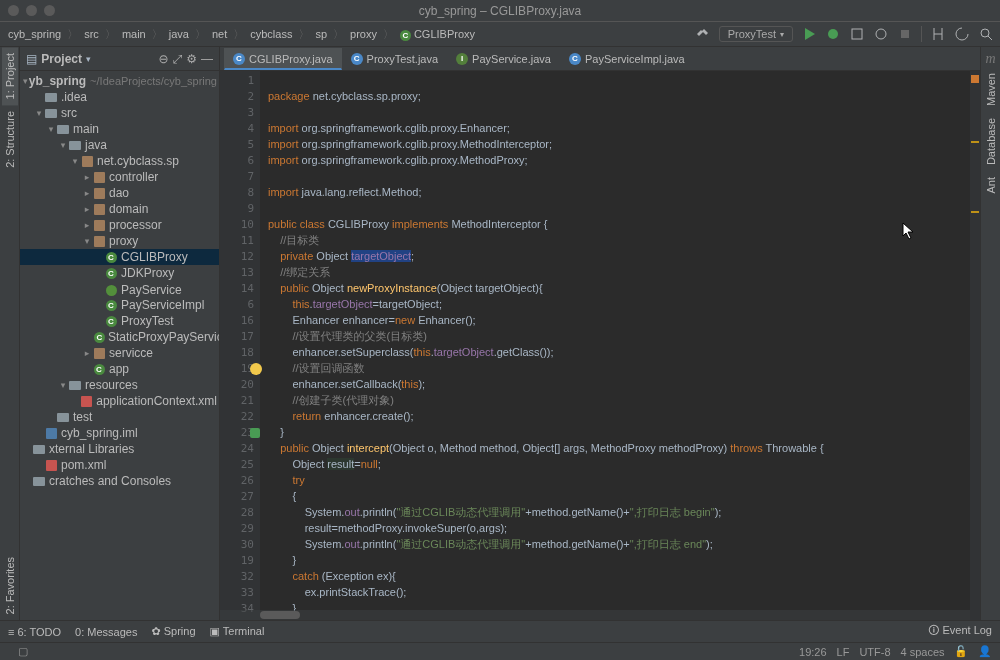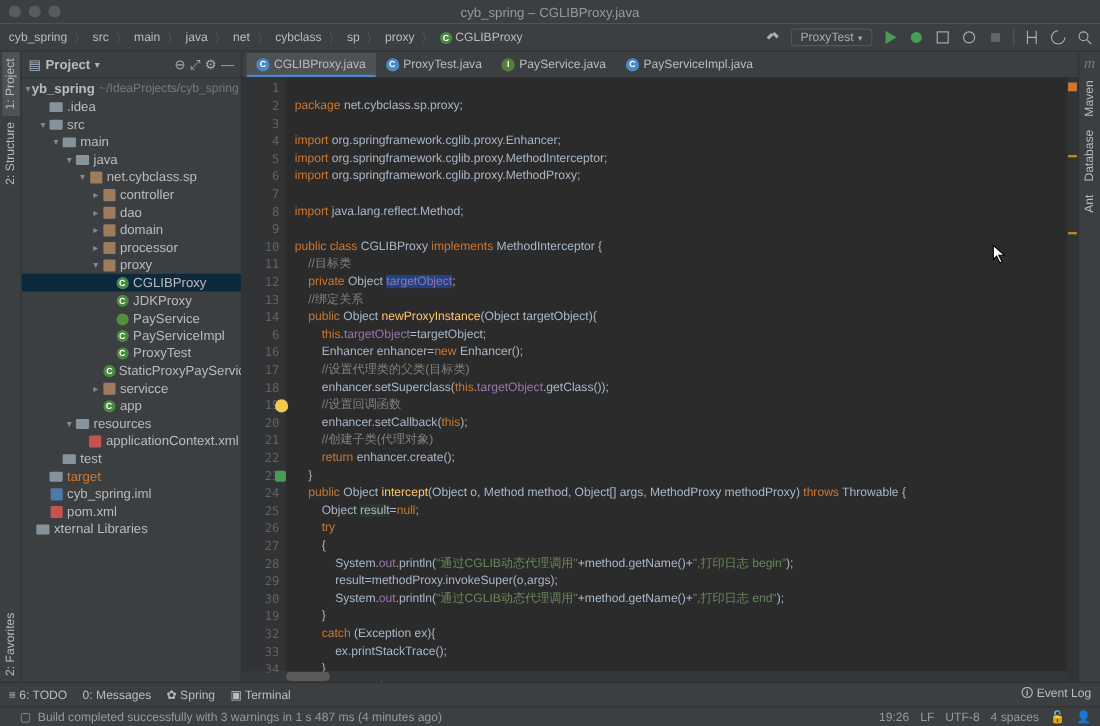--- a/index.html
+++ b/index.html
@@ -424,44 +424,44 @@
         <div class="tree-item" style="padding-left: 26px;">
           <span class="tree-arrow"></span>
           <span class="tree-icon">
             <span class="ico-folder"></span>
           </span>
           <span class="tree-label">test</span>
         </div>
         <div class="tree-item" style="padding-left: 14px;">
           <span class="tree-arrow"></span>
           <span class="tree-icon">
-            <span class="ico-folder"></span>
-          </span>
-          <span class="tree-label orange">target</span>
+            <span class="ico-module"></span>
+          </span>
+          <span class="tree-label">cyb_spring.iml</span>
+        </div>
+        <div class="tree-item" style="padding-left: 2px;">
+          <span class="tree-arrow"></span>
+          <span class="tree-icon">
+            <span class="ico-folder"></span>
+          </span>
+          <span class="tree-label">xternal Libraries</span>
         </div>
         <div class="tree-item" style="padding-left: 14px;">
           <span class="tree-arrow"></span>
           <span class="tree-icon">
-            <span class="ico-module"></span>
-          </span>
-          <span class="tree-label">cyb_spring.iml</span>
-        </div>
-        <div class="tree-item" style="padding-left: 14px;">
-          <span class="tree-arrow"></span>
-          <span class="tree-icon">
             <span class="ico-xml"></span>
           </span>
           <span class="tree-label">pom.xml</span>
         </div>
         <div class="tree-item" style="padding-left: 2px;">
           <span class="tree-arrow"></span>
           <span class="tree-icon">
             <span class="ico-folder"></span>
           </span>
-          <span class="tree-label">xternal Libraries</span>
+          <span class="tree-label">cratches and Consoles</span>
         </div>
       </div>
   </div>
 
   <div class="editor-area">
     <div class="editor-tabs" id="etabs">
         <div class="etab active">
           <span class="ico-class" style="background: rgb(74, 136, 199);">C</span>
           <span>CGLIBProxy.java</span>
         </div>
@@ -540,21 +540,20 @@
   <span>≡ 6: TODO</span>
   <span>0: Messages</span>
   <span>✿ Spring</span>
   <span>▣ Terminal</span>
   <div class="spacer"></div>
   <span>🛈 Event Log</span>
 </div>
 
 <div class="statusbar">
   <span>▢</span>
-  <span style="margin-left:6px">Build completed successfully with 3 warnings in 1 s 487 ms (4 minutes ago)</span>
   <div class="spacer"></div>
   <span>19:26</span>
   <span>LF</span>
   <span>UTF-8</span>
   <span>4 spaces</span>
   <span>🔓</span>
   <span>👤</span>
 </div>
 
 <svg class="cursor-arrow" width="16" height="20" viewBox="0 0 16 20">essay

